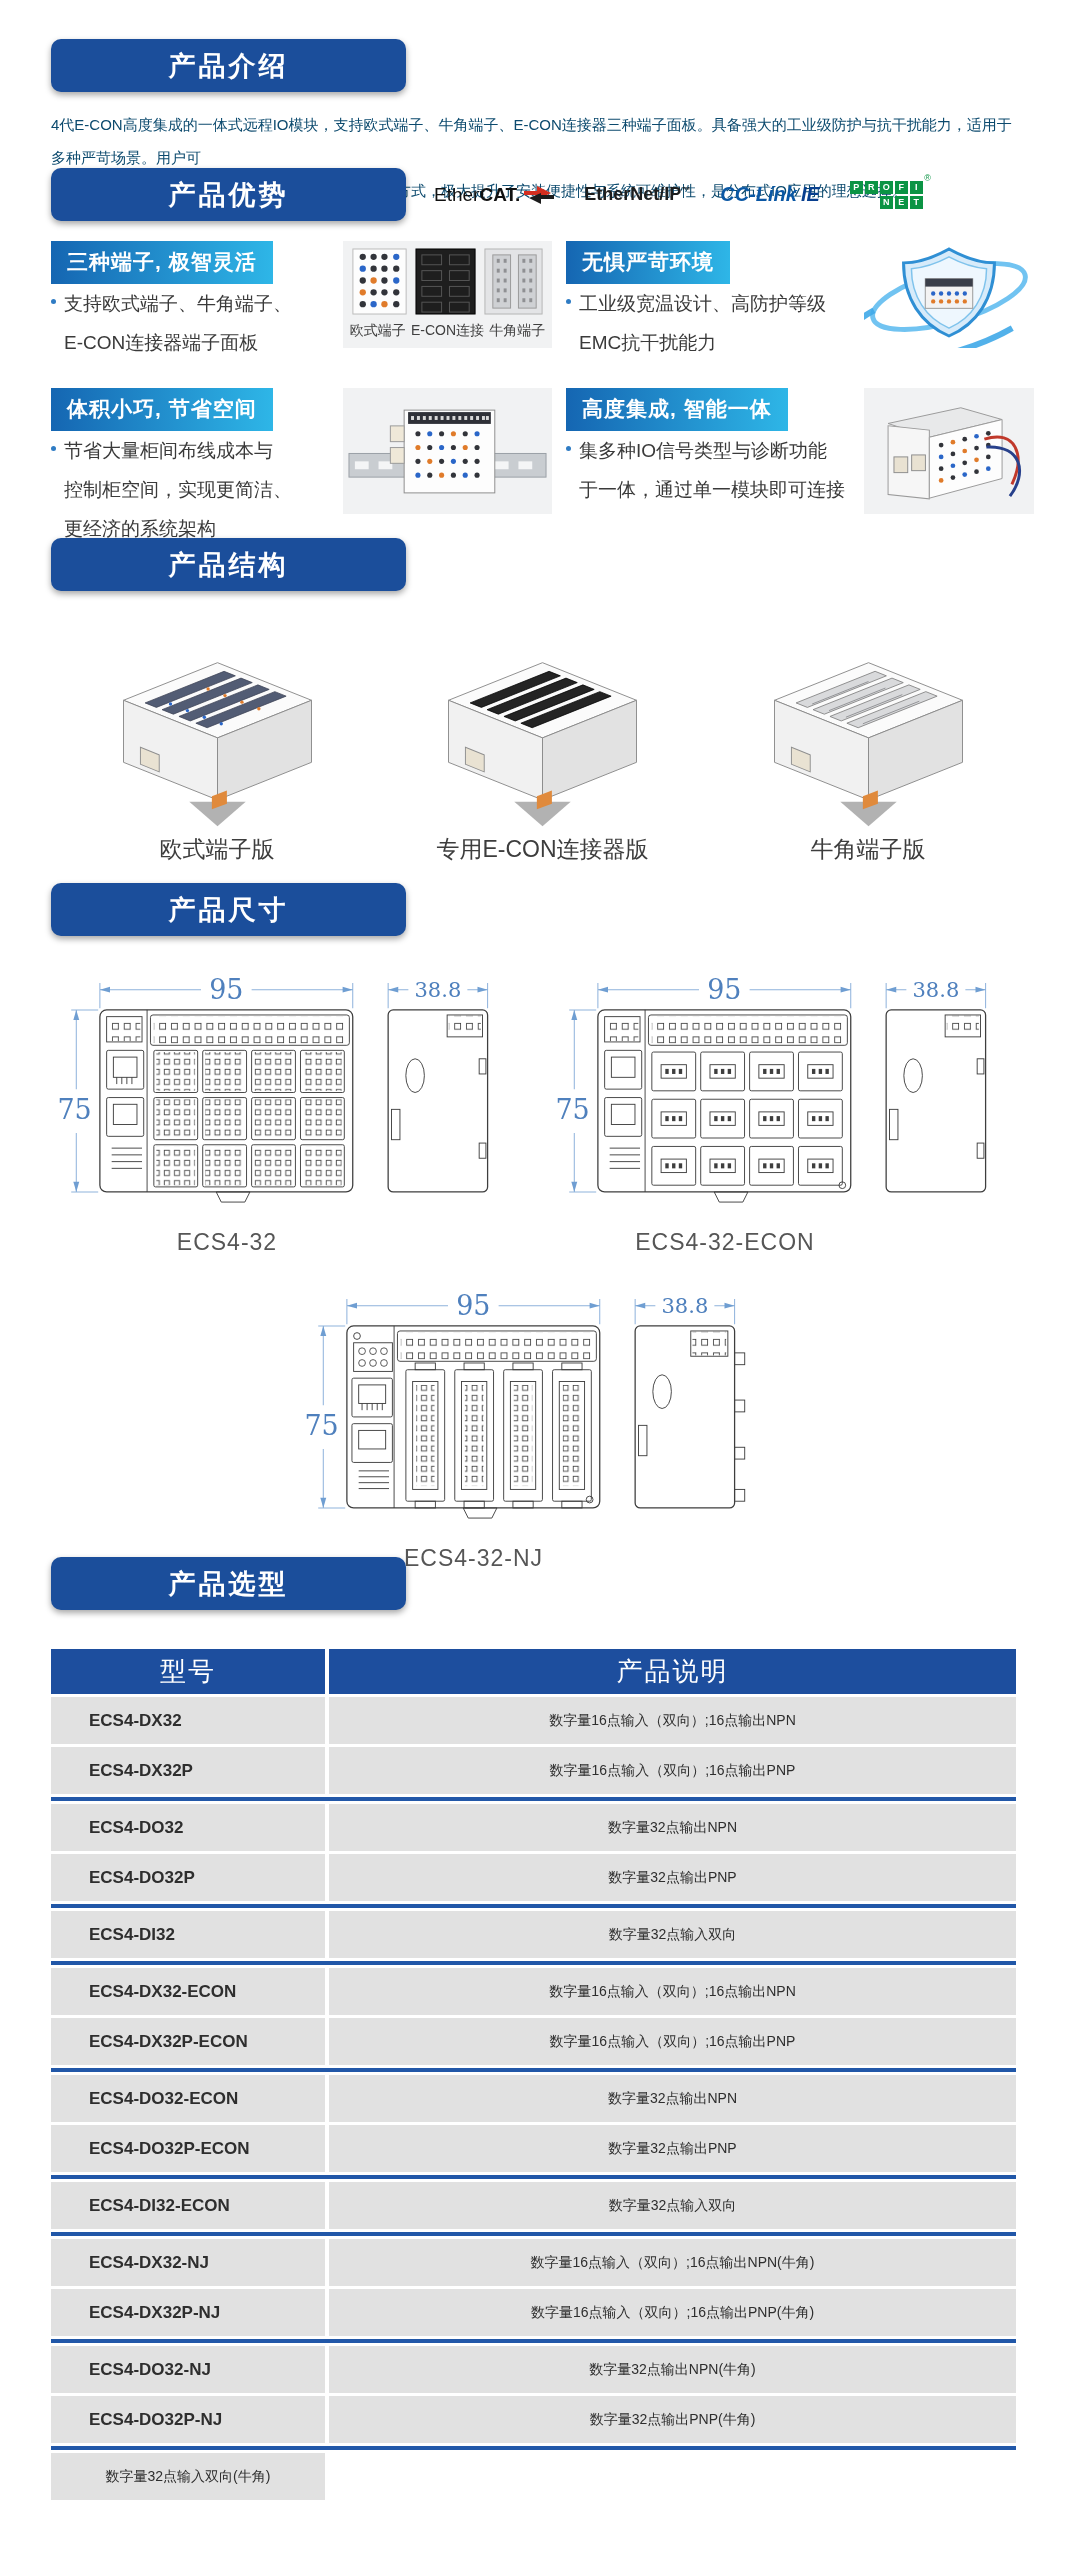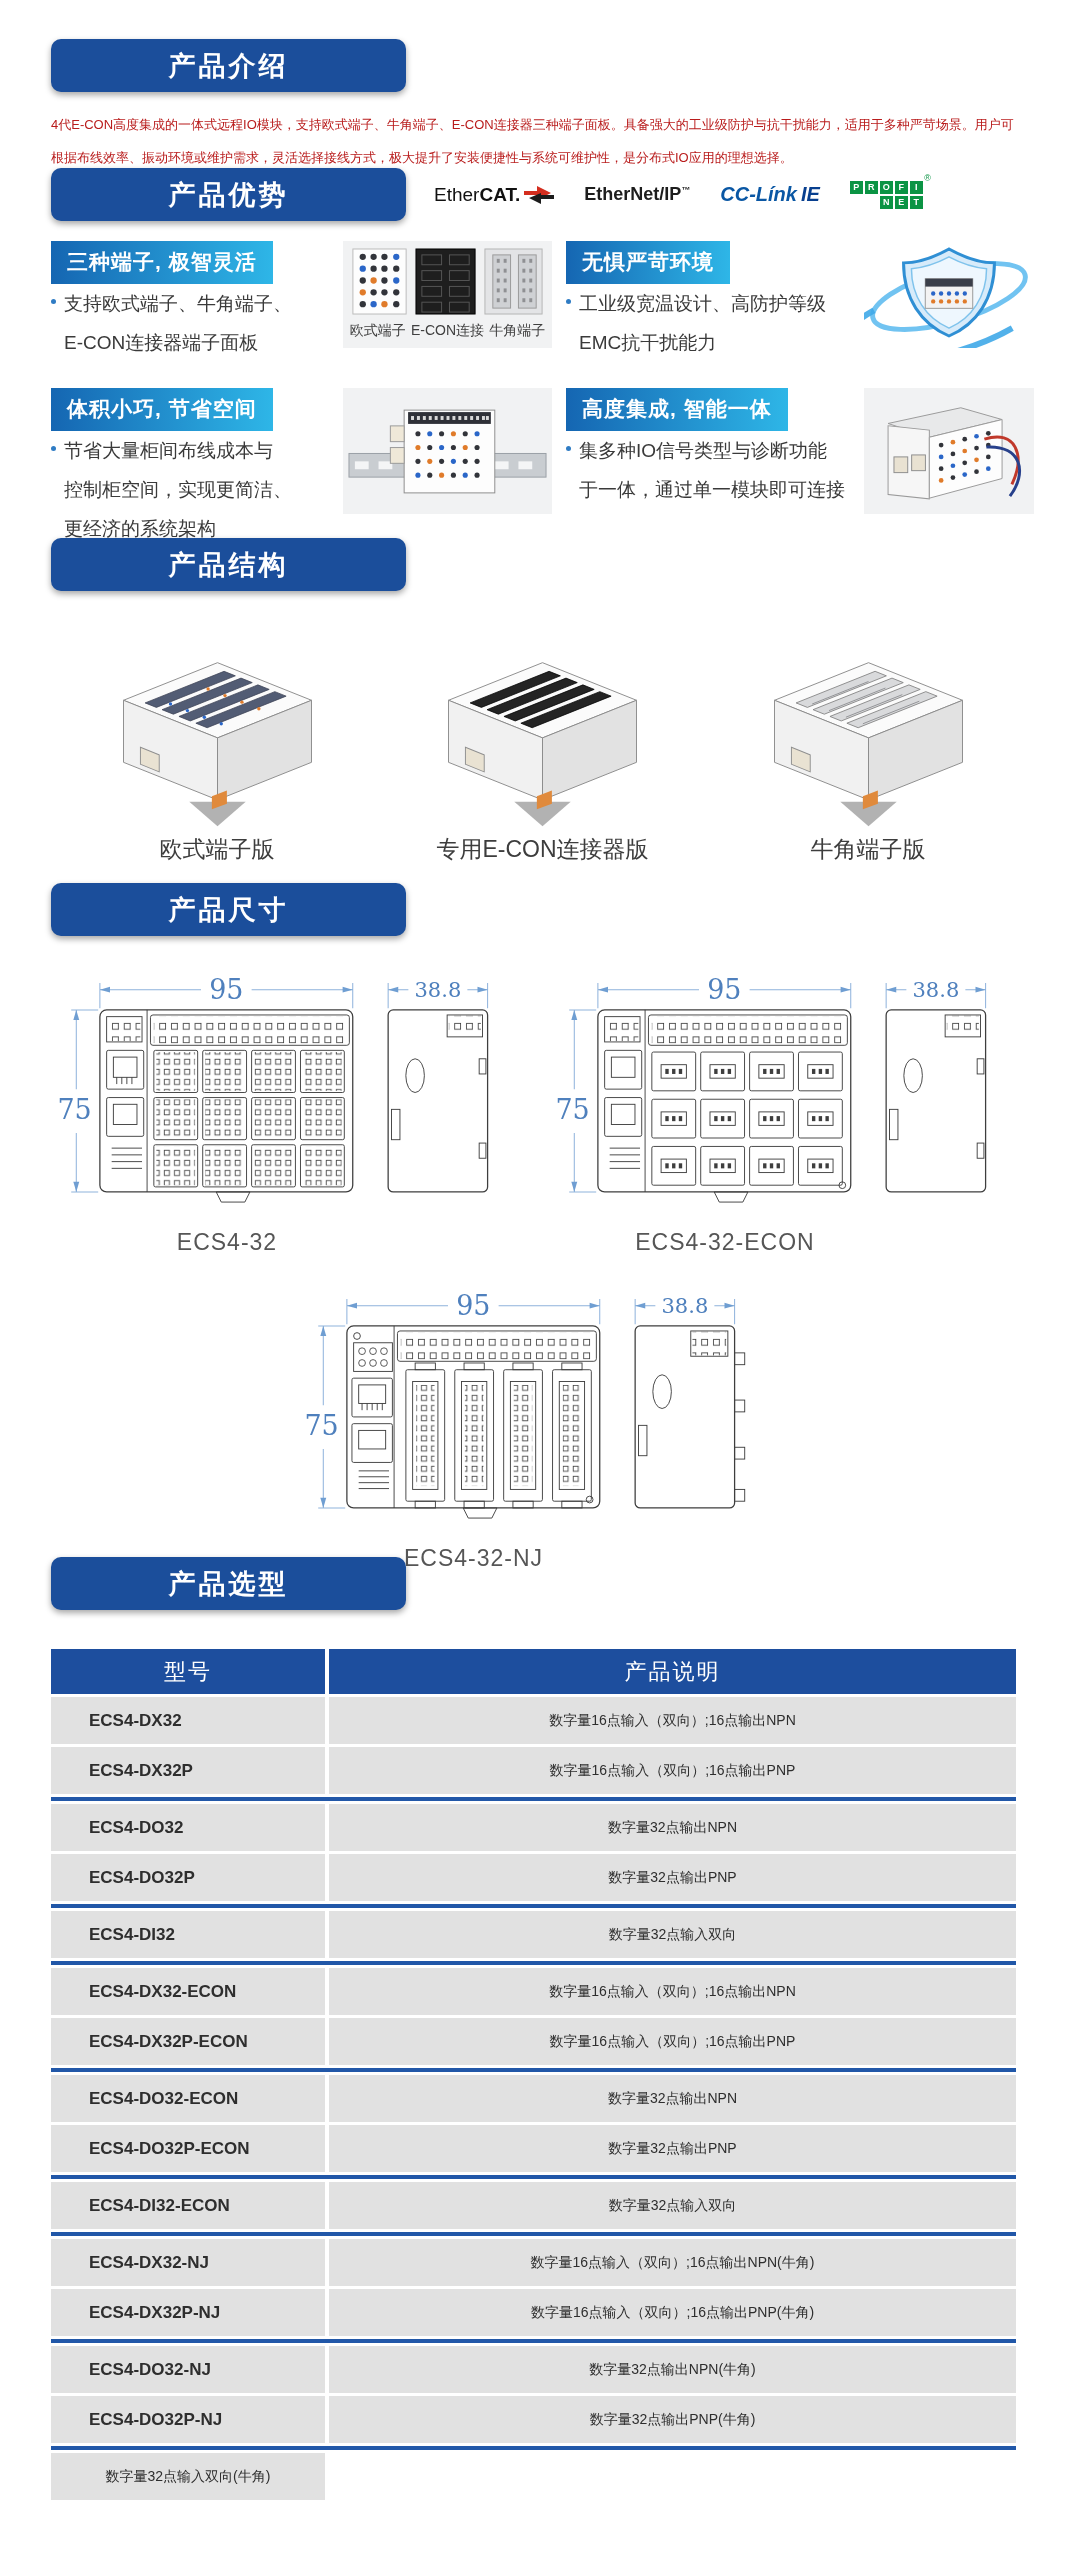--- a/index.html
+++ b/index.html
@@ -4,21 +4,21 @@
 <style>
   html,body{margin:0;padding:0;background:#fff;}
   .page{position:relative;width:1059px;height:2576px;background:#fff;overflow:hidden;
         font-family:"Liberation Sans","DejaVu Sans",sans-serif;color:#3c3c3c;}
   
   .pill{width:355px;height:53px;border-radius:10px;background:#1b4e9b;
         box-shadow:0 3px 6px rgba(0,0,0,.35);display:flex;align-items:center;justify-content:center;
         color:#fff;font-size:27px;font-weight:bold;letter-spacing:3px;}
   .sec{position:absolute;left:51px;}
   
-  .intro-par{margin-top:16px;width:969px;font-size:13px;line-height:33px;color:#b91c1c;}
+  .intro-par{margin-top:16px;width:969px;font-size:15px;line-height:33px;color:#0c4a6e;}
   
   .adv-head{display:flex;align-items:center;gap:28px;}
   .logos{display:flex;align-items:center;gap:30px;}
   .logo-ethercat{display:flex;align-items:center;gap:4px;font-size:19px;color:#111;}
   .logo-ethercat b{font-weight:800;}
   .logo-enip{font-size:18px;font-weight:800;color:#1d1d1d;}
   .logo-enip sup{font-size:9px;}
   .logo-cclink{font-size:20px;font-style:italic;font-weight:bold;color:#0a57a4;}
   .logo-cclink b{color:#083f8f;margin-left:4px;font-weight:900;}
   .profinet{position:relative;display:inline-block;}
@@ -50,21 +50,21 @@
   .dim-label{width:472px;text-align:center;padding-right:120px;box-sizing:border-box;
              font-size:23px;color:#565656;letter-spacing:1px;margin-top:6px;}
   svg text.dimnum{fill:#4f80bd;font-family:"DejaVu Serif","Liberation Serif",serif;}
   .ol{fill:#fff;stroke:#3e3e3e;stroke-width:1.5;}
   .ol2{fill:none;stroke:#3e3e3e;stroke-width:1.1;}
   .dimline{stroke:#8fb3dc;stroke-width:1.2;fill:none;}
   .dimarr{fill:#6f9ed2;}
   
   .sel-table{margin-top:39px;width:965px;}
   .sel-hrow,.sel-row{display:grid;grid-template-columns:274px 687px;column-gap:4px;}
-  .sel-hrow .hcell{background:#1d4e9e;color:#fff;font-size:22px;height:45px;
+  .sel-hrow .hcell{background:#1d4e9e;color:#fff;font-size:26px;height:45px;
                    display:flex;align-items:center;justify-content:center;letter-spacing:2px;}
   .sel-row{margin-top:3px;}
   .sel-row .cell{background:#e1e1e1;height:47px;display:flex;align-items:center;font-size:14px;color:#2e2e2e;}
   .sel-row .model{padding-left:38px;font-weight:bold;font-size:17px;}
   .sel-row .desc{justify-content:center;}
   .sel-divider{height:4px;background:#2157a8;margin-top:3px;}
 </style>
 </head>
 <body>
 

